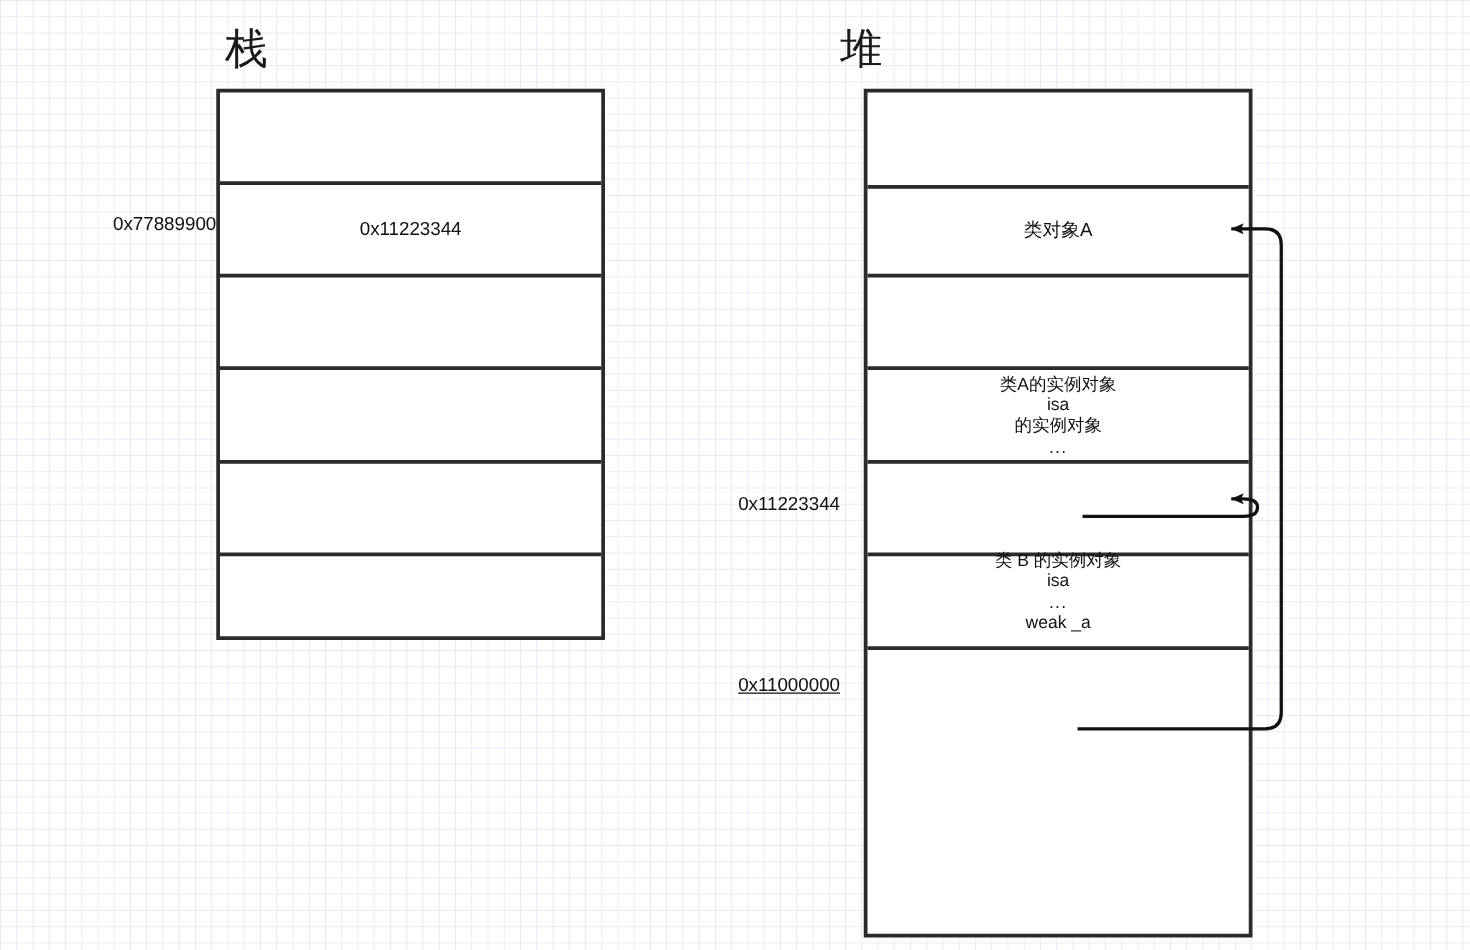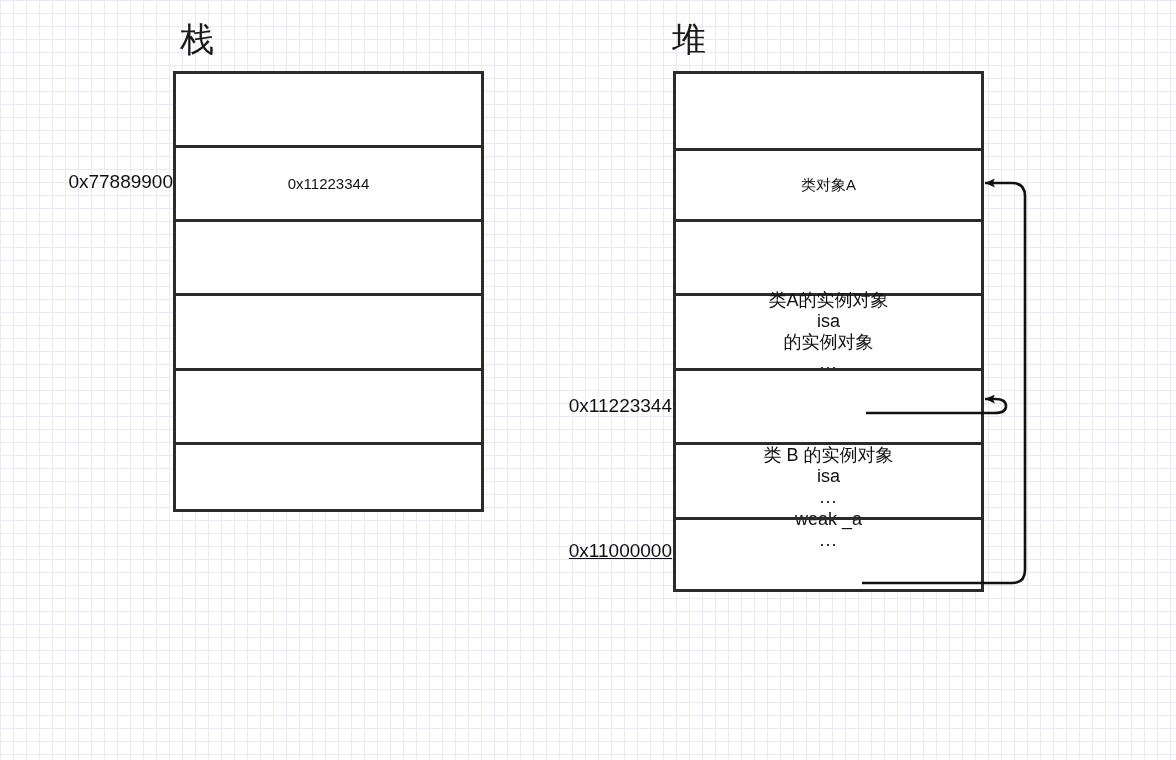--- a/index.html
+++ b/index.html
@@ -60,37 +60,37 @@
     display: flex;
     flex-direction: column;
     align-items: center;
     justify-content: center;
     width: 100%;
   }
   .memrow.divided {
     border-top: 3px solid #2b2b2b;
   }
   .cell-text {
-    font-size: 18px;
+    font-size: 14px;
     color: #111111;
     line-height: 1.18;
     white-space: nowrap;
     text-align: center;
   }
   .cell-text.big {
     font-size: 15px;
   }
   .cell-text.dots {
     letter-spacing: 1px;
   }
 
   
   .addr-label {
     position: absolute;
-    font-size: 19px;
+    font-size: 15px;
     color: #111111;
     white-space: nowrap;
     text-align: right;
     z-index: 3;
   }
 
   
   #connector-overlay {
     position: absolute;
     left: 0; top: 0;
@@ -124,40 +124,40 @@
 
   <div class="memrow divided" style="top:368px; height:70px;"></div>
 </div>
 
 <div class="caption" style="left:672px; top:22px;">堆</div>
 
 <div class="addr-label" style="left:532px; top:395px; width:140px;">0x11223344</div>
 
 <div class="addr-label" style="left:532px; top:540px; width:140px;text-decoration:underline;">0x11000000</div>
 
-<div class="memcol" id="heap-column" style="left:673px; top:71px; width:311px; height:521px;">
+<div class="memcol" id="heap-column" style="left:691px; top:71px; width:311px; height:679px;">
 
   <div class="memrow" style="top:0px; height:74px;"></div>
 
   <div class="memrow divided" style="top:74px; height:71px;">
     <div class="cell-text big">类对象A</div>
   </div>
 
   <div class="memrow divided" style="top:145px; height:74px;"></div>
 
   <div class="memrow divided" style="top:219px; height:75px;">
     <div class="cell-text">类A的实例对象</div>
     <div class="cell-text">isa</div>
     <div class="cell-text">的实例对象</div>
     <div class="cell-text dots">...</div>
   </div>
 
   <div class="memrow divided" style="top:294px; height:74px;"></div>
 
-  <div class="memrow divided" style="top:368px; height:75px;justify-content:space-between;">
+  <div class="memrow divided" style="top:368px; height:75px;">
     <div class="cell-text">类 B 的实例对象</div>
     <div class="cell-text">isa</div>
     <div class="cell-text dots">...</div>
     <div class="cell-text">weak  _a</div>
     <div class="cell-text dots">...</div>
   </div>
 
   <div class="memrow divided" style="top:443px; height:173px;"></div>
 </div>
 

